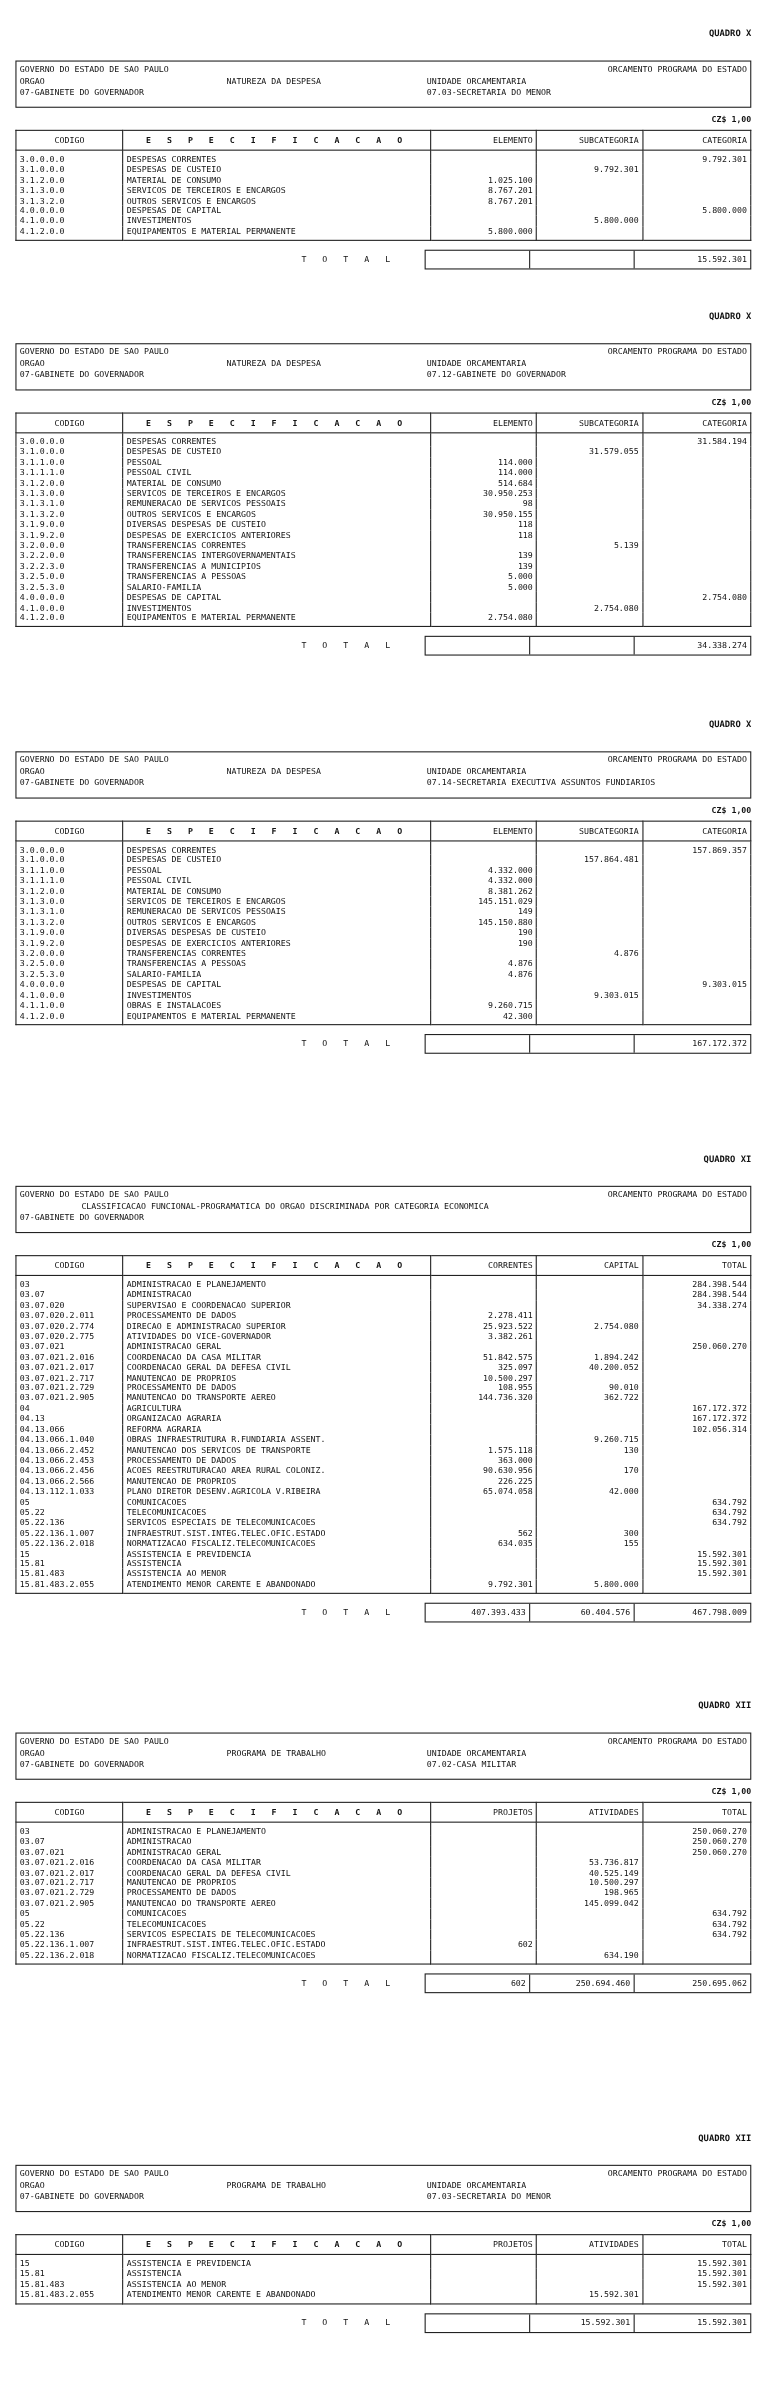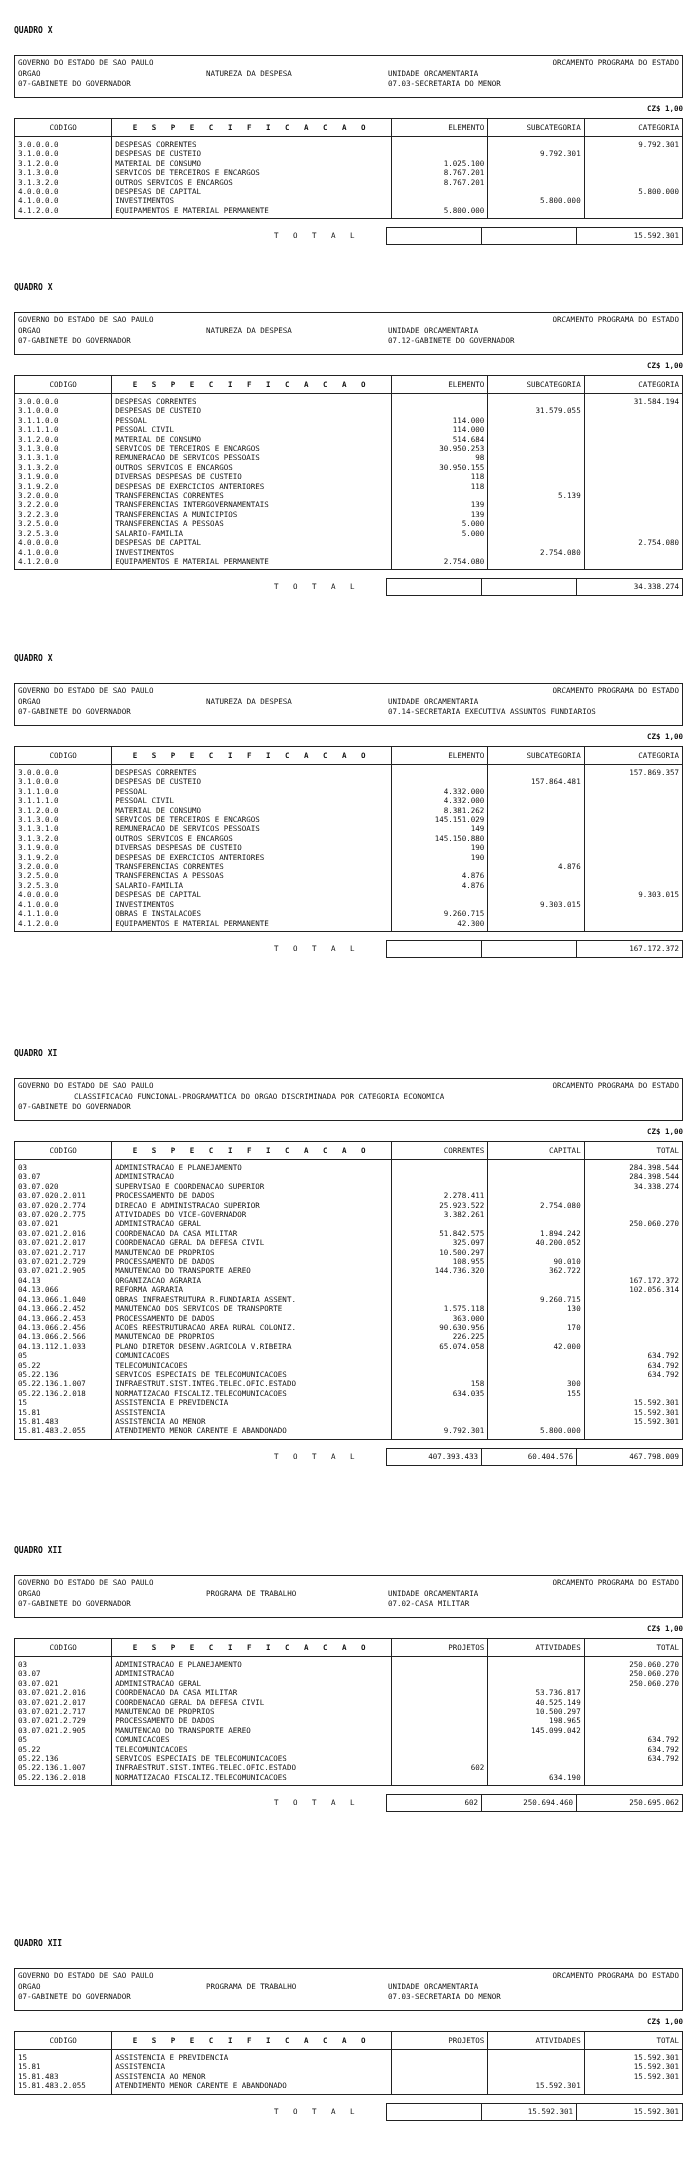--- a/index.html
+++ b/index.html
@@ -7,21 +7,21 @@
     width: 697px;
     height: 2176px;
     position: relative;
     overflow: hidden;
     font-family: "DejaVu Sans Mono", "Liberation Mono", monospace;
     color: #111;
     font-size: 7.5px;
     font-weight: bold;
   }
   .quadro { position: absolute; left: 14px; width: 669px; }
-  .q-title { text-align: left; font-size: 8px; height: 12px; line-height: 12px; margin-bottom: 18px; }
+  .q-title { text-align: right; font-size: 8px; height: 12px; line-height: 12px; margin-bottom: 18px; }
   .hdr-box {
     border: 1.3px solid #222;
     padding: 2px 3px;
     height: 37px;
     position: relative;
     font-weight: normal;
   }
   .hdr-line { height: 10.5px; line-height: 10.5px; position: relative; white-space: nowrap; }
   .hdr-right { position: absolute; right: 0; top: 0; padding-left: 32px; }
   .hdr-mid { position: absolute; left: 188px; top: 0; }
@@ -631,20 +631,27 @@
             <td class="num"></td>
           </tr>
           <tr>
             <td>03.07.021.2.905</td>
             <td>MANUTENCAO DO TRANSPORTE AEREO</td>
             <td class="num">144.736.320</td>
             <td class="num">362.722</td>
             <td class="num"></td>
           </tr>
           <tr>
+            <td>04</td>
+            <td>AGRICULTURA</td>
+            <td class="num"></td>
+            <td class="num"></td>
+            <td class="num">167.172.372</td>
+          </tr>
+          <tr>
             <td>04.13</td>
             <td>ORGANIZACAO AGRARIA</td>
             <td class="num"></td>
             <td class="num"></td>
             <td class="num">167.172.372</td>
           </tr>
           <tr>
             <td>04.13.066</td>
             <td>REFORMA AGRARIA</td>
             <td class="num"></td>
@@ -710,21 +717,21 @@
           <tr>
             <td>05.22.136</td>
             <td>SERVICOS ESPECIAIS DE TELECOMUNICACOES</td>
             <td class="num"></td>
             <td class="num"></td>
             <td class="num">634.792</td>
           </tr>
           <tr>
             <td>05.22.136.1.007</td>
             <td>INFRAESTRUT.SIST.INTEG.TELEC.OFIC.ESTADO</td>
-            <td class="num">158</td>
+            <td class="num">562</td>
             <td class="num">300</td>
             <td class="num"></td>
           </tr>
           <tr>
             <td>05.22.136.2.018</td>
             <td>NORMATIZACAO  FISCALIZ.TELECOMUNICACOES</td>
             <td class="num">634.035</td>
             <td class="num">155</td>
             <td class="num"></td>
           </tr>

